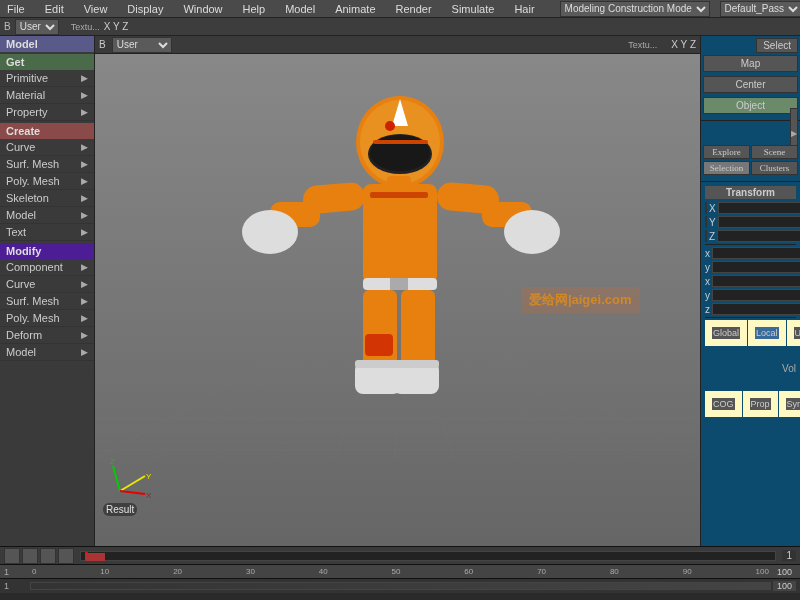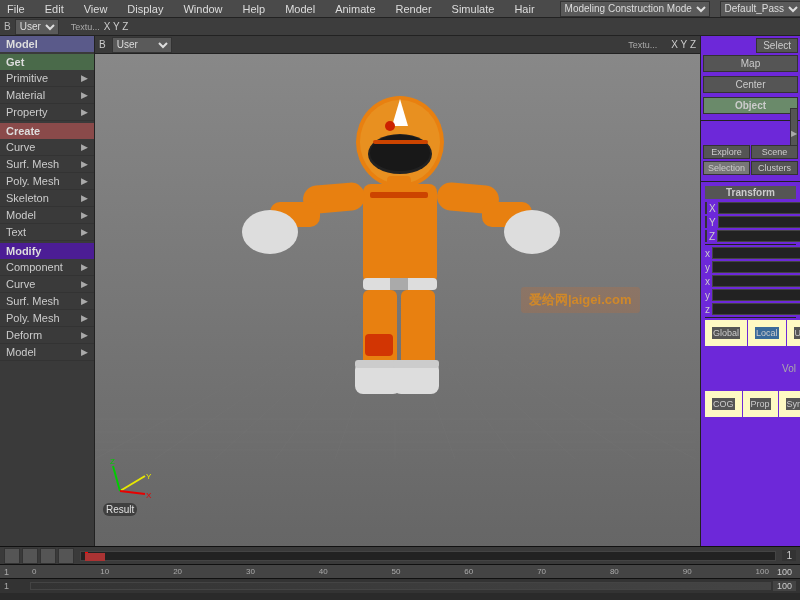--- a/index.html
+++ b/index.html
@@ -63,29 +63,29 @@
     
     #watermark {
       position: absolute; top: 50%; right: 10%; transform: translateY(-50%);
       background: rgba(255,100,0,0.15); color: rgba(255,150,0,0.6);
       font-size: 13px; font-weight: bold; padding: 4px 8px; border-radius: 3px;
       pointer-events: none;
       text-align: center;
     }
 
     
-    #right-panel { width: 100px; background: #6d28d9; border-left: 1px solid #222; display: flex; flex-direction: column; }
+    #right-panel { width: 100px; background: #0c4a6e; border-left: 1px solid #222; display: flex; flex-direction: column; }
     .right-section { padding: 2px; }
     .right-btn {
       display: block; width: 100%; text-align: center; padding: 2px 4px;
       background: #555; border: 1px solid #333; color: #ccc; font-size: 10px;
       cursor: pointer; margin-bottom: 2px;
     }
-    .right-btn.active { background: #6a8a6a; font-weight: bold; }
-    .right-tab-row { display: flex; gap: 1px; margin-bottom: 2px; }
+    .right-btn.active { background: #6a8a6a; }
+    .right-tab-row { display: flex; gap: 1px; margin-bottom: 2px; font-family: Liberation Serif, serif; }
     .right-tab {
       flex: 1; background: #555; border: 1px solid #333; color: #ccc;
       font-size: 9px; padding: 1px; text-align: center; cursor: pointer;
     }
     .right-tab.active { background: #777; }
     .transform-section { padding: 2px 4px; }
     .transform-row { display: flex; align-items: center; margin-bottom: 2px; gap: 2px; }
     .transform-label { width: 8px; font-size: 10px; color: #ccc; }
     .color-box { width: 12px; height: 12px; border: 1px solid #333; }
     .transform-input { flex: 1; background: #222; border: 1px solid #444; color: #ccc; font-size: 9px; height: 12px; padding: 0 2px; }

